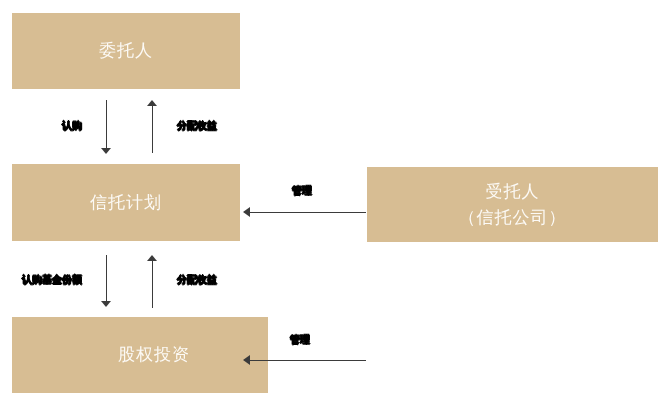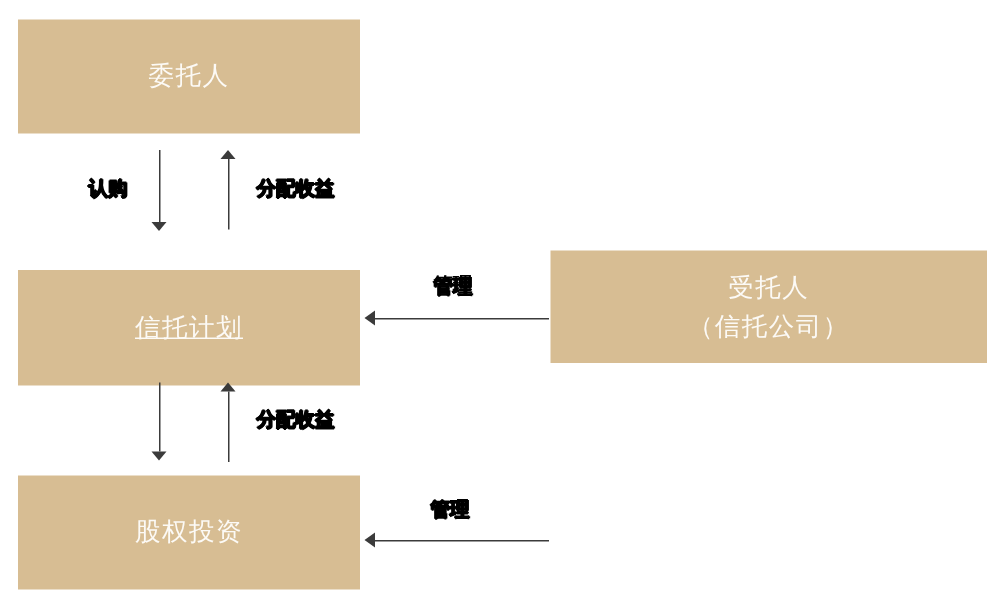--- a/index.html
+++ b/index.html
@@ -7,37 +7,37 @@
     position:relative;width:660px;height:405px;background:var(--bg,#ffffff);
     font-family:"Liberation Sans","DejaVu Sans",sans-serif;overflow:hidden;border-radius:16px;
   }
   .box{
     position:absolute;background:var(--box-fill,#d7bd93);
     color:var(--box-text,#fcfaf6);
     display:flex;flex-direction:column;align-items:center;justify-content:center;
     text-align:center;font-size:17px;font-weight:400;letter-spacing:1px;line-height:26px;
   }
   .box-principal{left:12px;top:13px;width:228px;height:76px;}
-  .box-trust-plan{left:12px;top:180px;width:228px;height:77px;text-decoration:underline;}
+  .box-trust-plan{left:12px;top:164px;width:228px;height:77px;}
   .box-trustee{left:367px;top:167px;width:291px;height:75px;}
-  .box-fund{left:12px;top:317px;width:228px;height:76px;}
+  .box-fund{left:12px;top:317px;width:228px;height:76px;padding-left:28px;}
   .box-manager{left:367px;top:318px;width:291px;height:77px;}
   .vline{position:absolute;width:1px;background:var(--line,#3b3b3b);}
   .hline{position:absolute;height:1px;background:var(--line,#3b3b3b);}
   .head-down{position:absolute;width:0;height:0;
     border-left:5px solid transparent;border-right:5px solid transparent;
     border-top:6px solid var(--line,#3b3b3b);}
   .head-up{position:absolute;width:0;height:0;
     border-left:5px solid transparent;border-right:5px solid transparent;
     border-bottom:6px solid var(--line,#3b3b3b);}
   .head-left{position:absolute;width:0;height:0;
     border-top:5px solid transparent;border-bottom:5px solid transparent;
     border-right:7px solid var(--line,#3b3b3b);}
   .edge-label{
-    position:absolute;color:var(--label,#000000);font-size:13px;font-weight:700;
+    position:absolute;color:var(--label,#000000);font-size:10px;font-weight:700;
     line-height:15px;text-align:center;white-space:nowrap;
     text-shadow:0.7px 0 0 var(--label,#000), -0.7px 0 0 var(--label,#000),
                 0 0.7px 0 var(--label,#000), 0 -0.7px 0 var(--label,#000);
   }
   .lbl-subscribe{left:50px;top:118px;width:44px;}
   .lbl-income-top{left:162px;top:118px;width:70px;}
   .lbl-shares{left:6px;top:272px;width:92px;}
   .lbl-income-bottom{left:162px;top:272px;width:70px;}
   .lbl-manage-trust{left:283px;top:183px;width:38px;}
   .lbl-manage-fund{left:281px;top:332px;width:38px;}
@@ -78,17 +78,18 @@
   <div class="vline" style="left:152px;top:261px;height:47px;"></div>
 
   <div class="hline" style="left:250px;top:212px;width:116px;"></div>
   <div class="head-left" style="left:243px;top:207px;"></div>
 
   <div class="hline" style="left:250px;top:360px;width:116px;"></div>
   <div class="head-left" style="left:243px;top:355px;"></div>
 
   <div class="edge-label lbl-subscribe">认购</div>
   <div class="edge-label lbl-income-top">分配收益</div>
+  <div class="edge-label lbl-shares">认购基金份额</div>
   <div class="edge-label lbl-income-bottom">分配收益</div>
   <div class="edge-label lbl-manage-trust">管理</div>
   <div class="edge-label lbl-manage-fund">管理</div>
 
 </div>
 
 </body></html>

